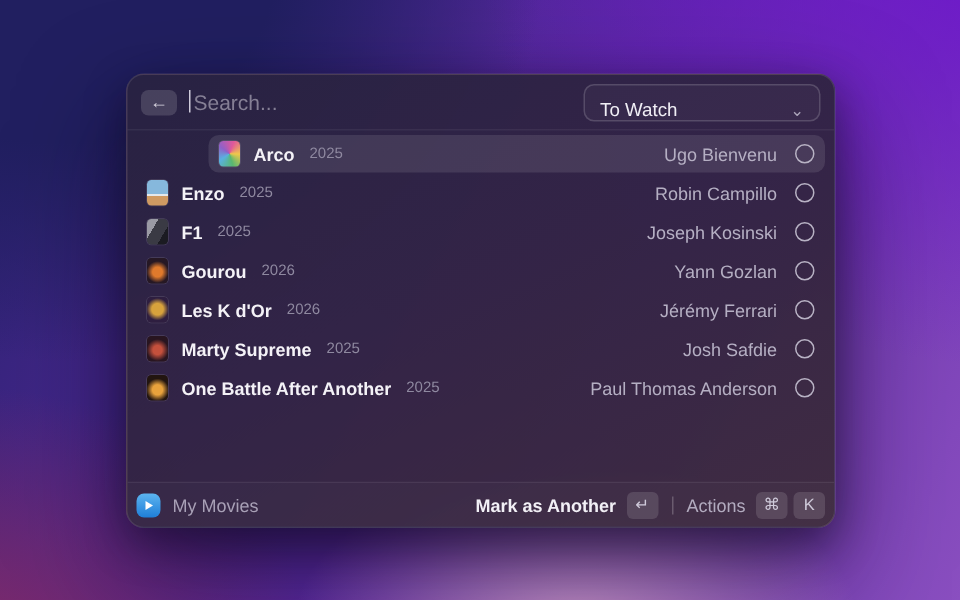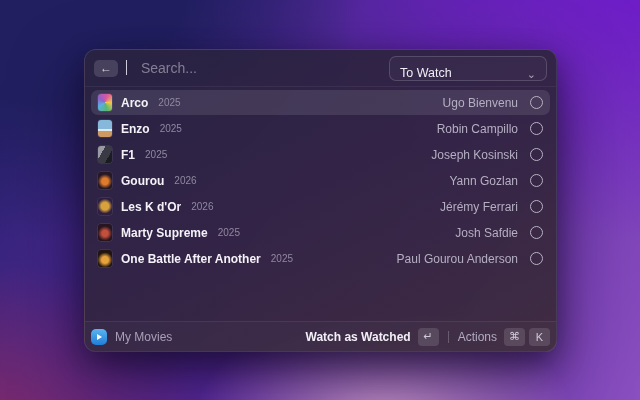--- a/index.html
+++ b/index.html
@@ -31,21 +31,21 @@
     height:37px; flex:0 0 37px; display:flex; align-items:center;
     padding:0 9px; border-bottom:1px solid rgba(255,255,255,0.06);
   }
   .back-btn {
     width:24px; height:17px; border-radius:5px;
     background:rgba(255,255,255,0.14);
     display:flex; align-items:center; justify-content:center;
     color:#d6d2de; font-size:12px; line-height:1; cursor:pointer;
     margin-right:8px; flex:0 0 auto;
   }
-  .search-wrap { display:flex; align-items:flex-start; flex:1 1 auto; min-width:0;gap:12px; }
+  .search-wrap { display:flex; align-items:flex-start; flex:1 1 auto; min-width:0; }
   .caret { width:1px; height:15px; background:#cfcbdb; margin-right:2px; }
   .search-input {
     background:transparent; border:none; outline:none; width:100%;
     font-family:inherit; font-size:14px; color:#efedf4;
   }
   .search-input::placeholder { color:#857f95; }
   .filter-dd {
     flex:0 0 auto; height:25px; min-width:158px;
     border:1px solid rgba(255,255,255,0.16); border-radius:7px;
     background:rgba(255,255,255,0.03);
@@ -54,21 +54,21 @@
   }
   .filter-dd .dd-value { font-size:12.5px; color:#f0eef5; }
   .filter-dd .dd-chevron { font-size:11px; color:#aaa3b8; margin-left:10px; line-height:0.6; transform:translateY(-2px); }
 
   
   .list { flex:1 1 auto; padding:3px 6px 0 6px; overflow:hidden; }
   .row {
     height:25px; margin-bottom:1px; border-radius:7px;
     display:flex; align-items:center; padding:0 7px; cursor:pointer;
   }
-  .row.selected { background:rgba(255,255,255,0.10); }
+  .row.selected { background:rgba(255,255,255,0.10);margin-left:48px; }
   .poster {
     width:14px; height:17px; border-radius:3px; flex:0 0 auto;
     margin-right:9px; box-shadow:0 0 0 0.5px rgba(255,255,255,0.15);
   }
   .p0 { background:conic-gradient(from 20deg, #e0589a, #f0c84a, #58b870, #5ab0e0, #9060c8, #e0589a); }
   .p1 { background:linear-gradient(180deg, #86b8dc 0 55%, #e3e8ec 55% 63%, #cf9a62 63%); }
   .p2 { background:linear-gradient(120deg, #9a9aa4 0 32%, #3a3a44 32% 70%, #1b1b22 70%); }
   .p3 { background:radial-gradient(circle at 50% 55%, #e07a2c 0 28%, #261824 62%); }
   .p4 { background:linear-gradient(180deg, #3e4e5e 0 45%, #d7dde2 45%); }
   .p5 { background:radial-gradient(circle at 50% 48%, #d7a23c 0 34%, #2e1e40 66%); }
@@ -188,33 +188,33 @@
         <span class="row-spacer"></span>
         <span class="row-director">Josh Safdie</span>
         <span class="row-check"></span>
       </div>
 
       <div class="row">
         <span class="poster p7"></span>
         <span class="row-title">One Battle After Another</span>
         <span class="row-year">2025</span>
         <span class="row-spacer"></span>
-        <span class="row-director">Paul Gourou Anderson</span>
+        <span class="row-director">Paul Thomas Anderson</span>
         <span class="row-check"></span>
       </div>
 
     </div>
 
     <div class="footer">
       <span class="app-icon">
         <span class="play-tri"></span>
       </span>
       <span class="app-name">My Movies</span>
       <span class="footer-spacer"></span>
-      <span class="primary-action">Watch as Watched</span>
+      <span class="primary-action">Mark as Another</span>
       <span class="keycap">↵</span>
       <span class="footer-divider"></span>
       <span class="actions-label">Actions</span>
       <span class="keycap">⌘</span>
       <span class="keycap">K</span>
     </div>
 
   </div>
 </div>
 

